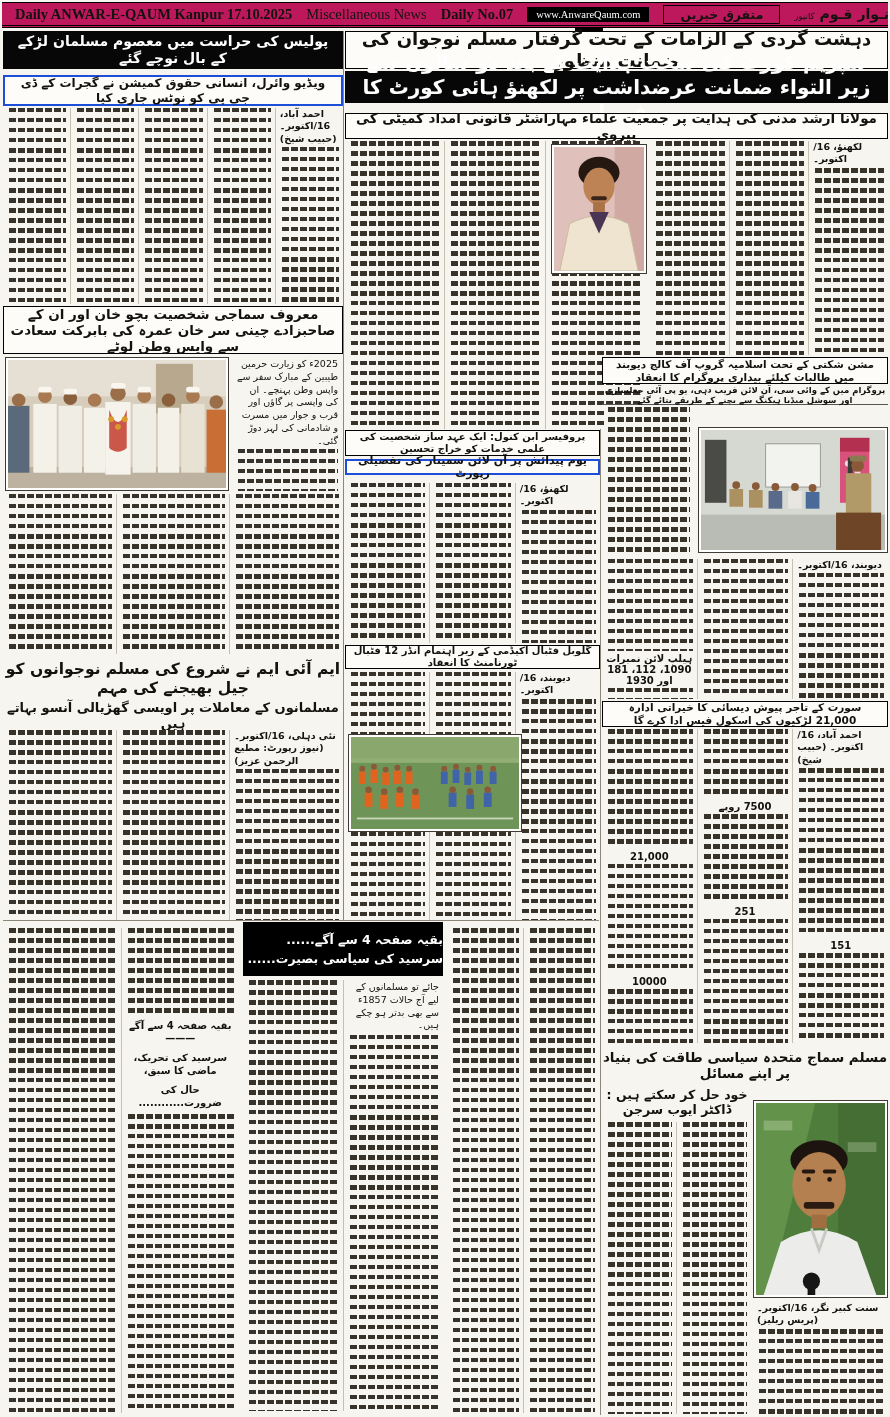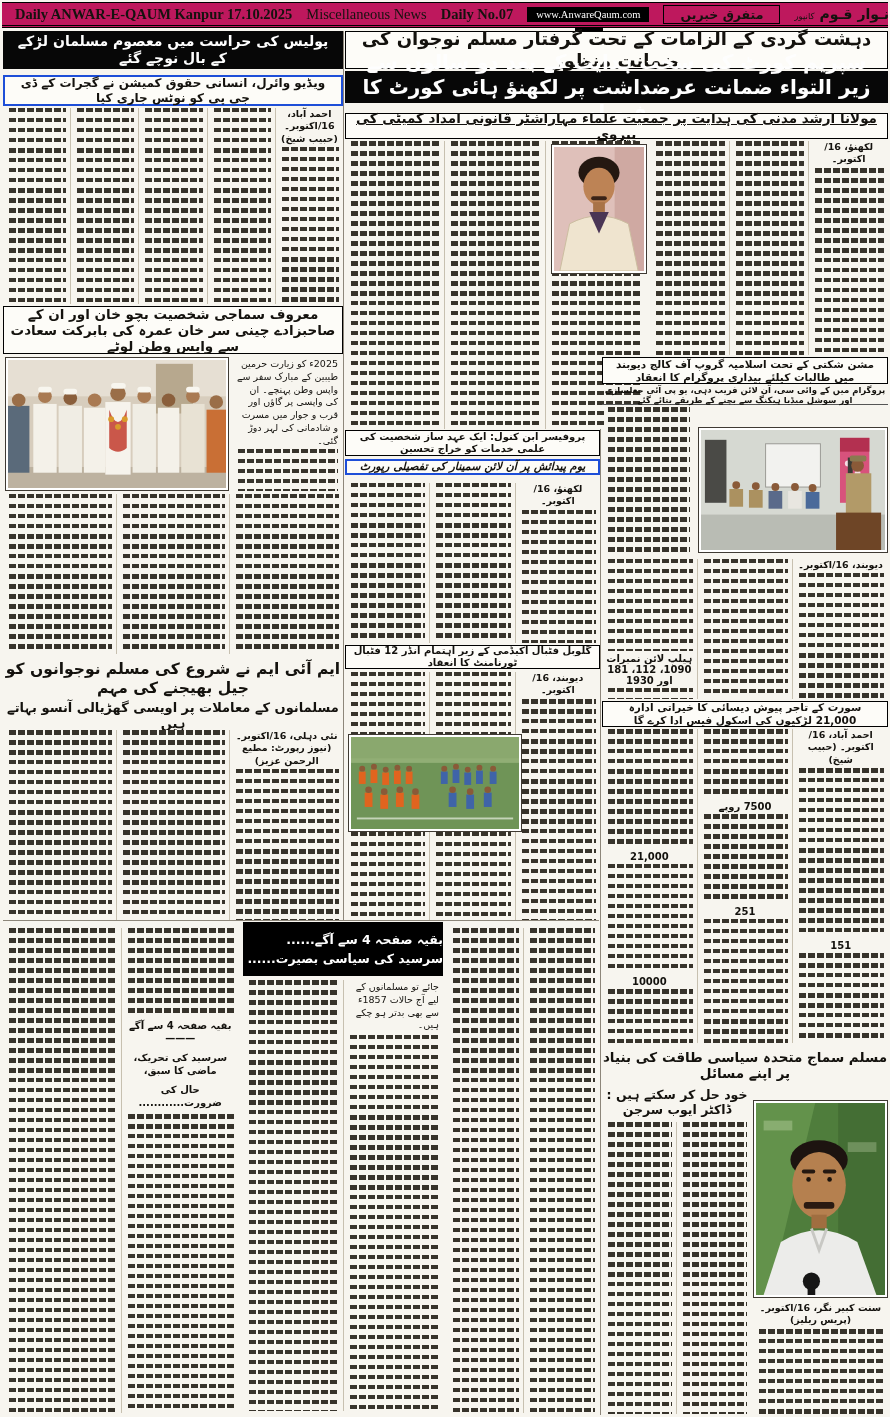--- a/index.html
+++ b/index.html
@@ -31,21 +31,21 @@
   .contbox{background:#000;color:#fff;display:flex;flex-direction:column;align-items:flex-start;
            justify-content:center;gap:4px;font-weight:bold;text-align:center;}
   
   .cols{display:flex;}
   .col{flex:1;display:flex;flex-direction:column;min-width:0;padding:0 4px;}
   .col + .col{border-left:1px solid #c7c0b0;}
   .ftx{flex:1;background:
         repeating-linear-gradient(90deg,#f7f5ef 0 2px,rgba(0,0,0,0) 2px 9px),
         repeating-linear-gradient(180deg,#37332b 0 4.5px,#f7f5ef 4.5px 10px);}
   .ftx.pad-top{margin-top:2px;}
-  .dateline{font-size:9.5px;font-weight:bold;line-height:1.3;text-align:center;padding:0 0 2px 0;}
+  .dateline{font-size:9.5px;font-weight:bold;line-height:1.3;text-align:left;padding:0 0 2px 0;}
   .snippet{font-size:9.5px;line-height:1.35;text-align:right;padding:1px 0;}
   .microhead{font-size:10px;font-weight:bold;text-align:center;line-height:1.3;padding:3px 0;}
   .figline{font-size:10px;font-weight:bold;text-align:center;padding:2px 0;}
   
   .photo{border:1px solid #3f3a33;background:#fff;padding:2px;}
   .photo svg{display:block;width:100%;height:100%;}
   .vrule{background:#8d867a;width:1px;}
   .hrule{background:#8d867a;height:1px;}
 </style>
 </head>
@@ -200,21 +200,21 @@
           <div class="ftx"></div>
         </div>
       <div class="col">
           <div class="ftx"></div>
         </div>
     </div>
   </div>
 
   <div class="abs thinbox urdu" style="left:345px;top:31px;width:543px;height:38px;font-size:18px;">دہشت گردی کے الزامات کے تحت گرفتار مسلم نوجوان کی ضمانت منظور</div>
   <div class="abs blackbar urdu" style="left:345px;top:71px;width:543px;height:32px;font-size:20px;">سپریم کورٹ کی سخت ہدایت کے بعد دو سالوں سے زیر التواء ضمانت عرضداشت پر لکھنؤ ہائی کورٹ کا فیصلہ</div>
-  <div class="abs thinbox urdu" style="left:345px;top:113px;width:543px;height:26px;font-size:13.5px;text-decoration:underline;">مولانا ارشد مدنی کی ہدایت پر جمعیت علماء مہاراشٹر قانونی امداد کمیٹی کی پیروی</div>
+  <div class="abs thinbox urdu" style="left:345px;top:113px;width:543px;height:26px;font-size:13.5px;">مولانا ارشد مدنی کی ہدایت پر جمعیت علماء مہاراشٹر قانونی امداد کمیٹی کی پیروی</div>
 
   <div class="abs cols" style="left:345px;top:141px;width:300px;height:288px;">
     <div class="col">
         <div class="ftx"></div>
       </div>
     <div class="col">
         <div class="ftx"></div>
       </div>
     <div class="col">
         <div class="ftx"></div>
@@ -239,21 +239,21 @@
     <div class="col">
         <div class="ftx"></div>
       </div>
     <div class="col">
       <div class="dateline urdu">لکھنؤ، 16/اکتوبر۔</div>
       <div class="ftx"></div>
     </div>
   </div>
 
   <div class="abs thinbox urdu" style="left:345px;top:430px;width:255px;height:26px;font-size:10px;">پروفیسر ابن کنول: ایک عہد ساز شخصیت کی علمی خدمات کو خراج تحسین</div>
-  <div class="abs whitebox urdu" style="left:345px;top:459px;width:255px;height:16px;font-size:11px;font-style:italic;">یوم پیدائش پر آن لائن سمینار کی تفصیلی رپورٹ</div>
+  <div class="abs whitebox urdu" style="left:345px;top:459px;width:255px;height:16px;font-size:11px;">یوم پیدائش پر آن لائن سمینار کی تفصیلی رپورٹ</div>
   <div class="abs cols" style="left:345px;top:483px;width:255px;height:160px;">
     <div class="col">
         <div class="ftx"></div>
       </div>
     <div class="col">
         <div class="ftx"></div>
       </div>
     <div class="col">
       <div class="dateline urdu">لکھنؤ، 16/اکتوبر۔</div>
       <div class="ftx"></div>

